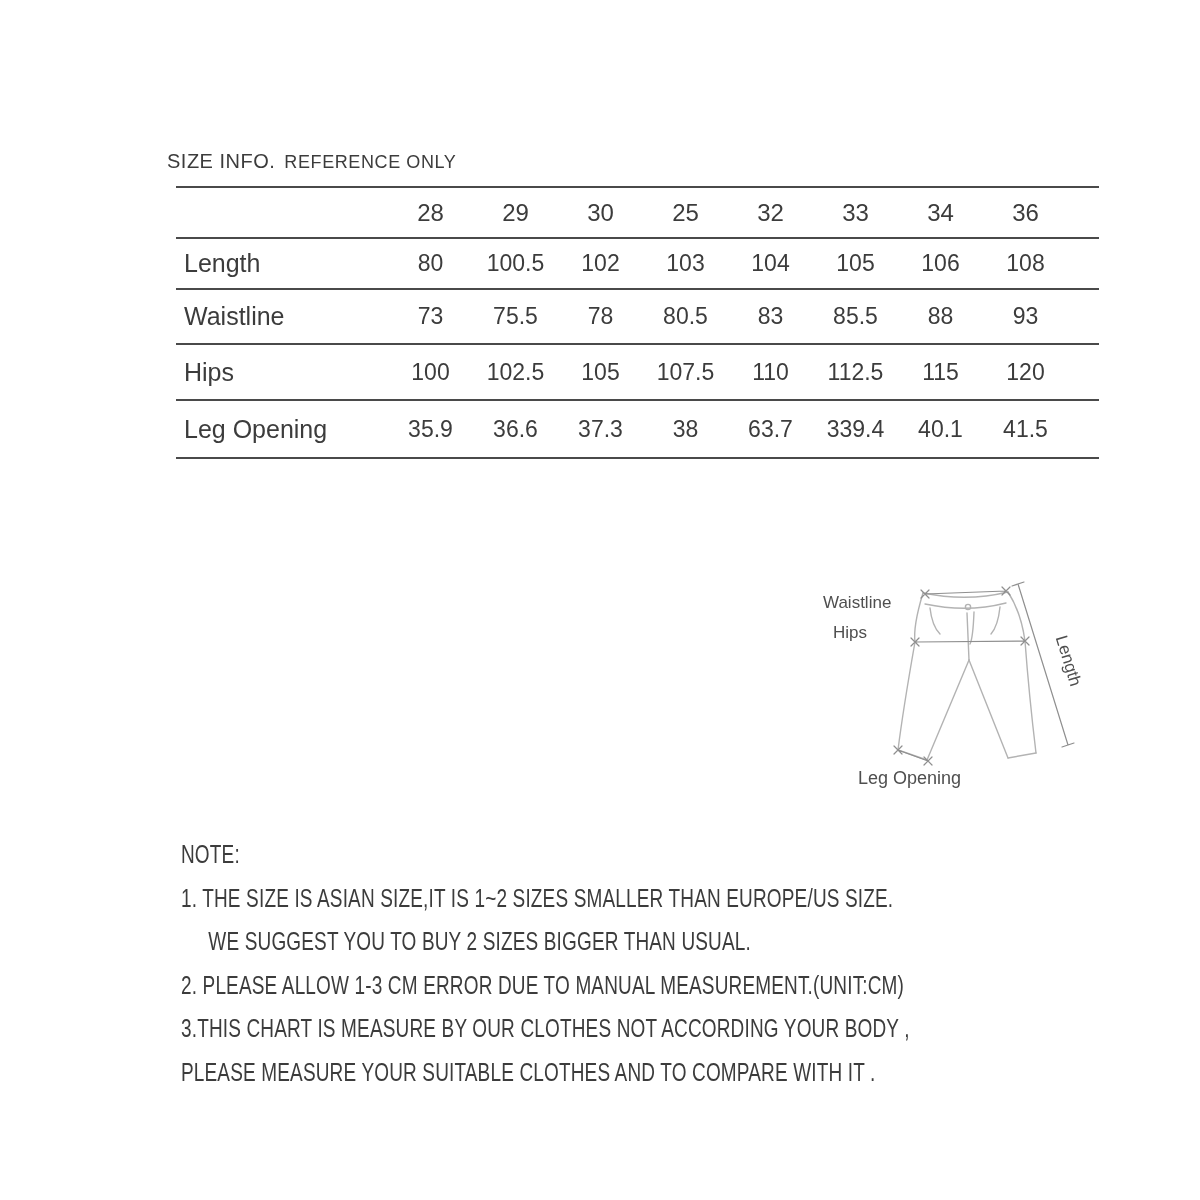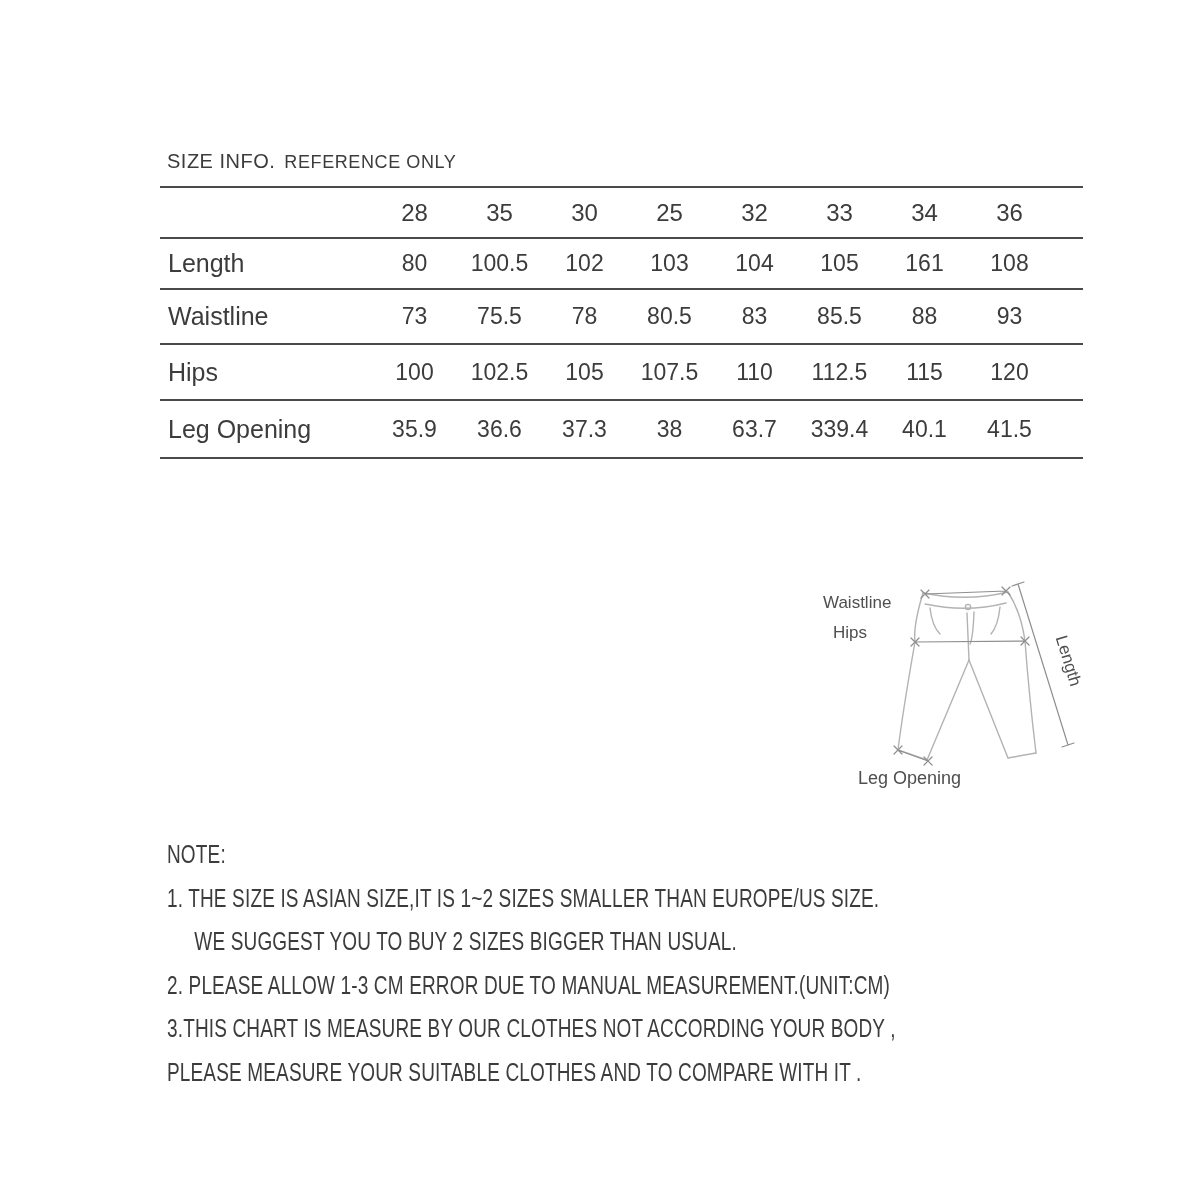--- a/index.html
+++ b/index.html
@@ -6,21 +6,21 @@
   .canvas{
     position:relative;width:1200px;height:1143px;background:var(--bg,#fff);
     font-family:"Liberation Sans",sans-serif;color:var(--text,#3c3c3c);overflow:hidden;margin-left:20px;
   }
   
   .title-row{position:absolute;left:147px;top:150px;display:flex;align-items:baseline;gap:9px;white-space:nowrap;}
   .title-main{font-size:20px;letter-spacing:0.5px;color:var(--text);}
   .title-sub{font-size:18px;letter-spacing:0.6px;color:var(--text);}
   
   table.size-table{
-    position:absolute;left:140px;top:186px;width:923px;
+    position:absolute;left:156px;top:186px;width:923px;
     border-collapse:collapse;table-layout:fixed;
   }
   table.size-table tr{border-top:2px solid var(--line,#4a4a4a);}
   table.size-table tr.last{border-bottom:2px solid var(--line,#4a4a4a);}
   table.size-table th,table.size-table td{
     font-weight:normal;text-align:center;vertical-align:middle;
     font-size:23px;color:var(--text);padding:0;
   }
   table.size-table th{font-size:24px;}
   table.size-table .lbl{text-align:left;padding-left:8px;font-size:25px;}
@@ -30,21 +30,21 @@
   .diagram{position:absolute;left:780px;top:568px;width:320px;height:235px;}
   .diagram svg{position:absolute;left:0;top:0;}
   .pants{fill:none;stroke:var(--pants,#b3b3b3);stroke-width:1.4;stroke-linecap:round;}
   .arrow{fill:none;stroke:var(--arrow,#8f8f8f);stroke-width:1.2;stroke-linecap:round;}
   .dlab{position:absolute;font-size:17px;color:var(--label,#4f4f4f);white-space:nowrap;line-height:20px;}
   .dlab.waistline{left:23px;top:25px;}
   .dlab.hips{left:33px;top:55px;}
   .dlab.legopen{left:58px;top:200px;font-size:18px;}
   .dlab.length{left:240px;top:83px;width:56px;text-align:center;transform:rotate(73deg);}
   
-  .notes{position:absolute;left:147px;top:833px;}
+  .notes{position:absolute;left:161px;top:833px;}
   .note-line{
     font-size:25px;line-height:43.5px;white-space:nowrap;letter-spacing:0.2px;
     transform:scaleX(0.76);transform-origin:0 50%;color:var(--text);
   }
   .note-line.indent{padding-left:36px;}
 </style>
 </head>
 <body>
 
 <div class="canvas">
@@ -64,40 +64,40 @@
       <col style="width:85px">
         <col style="width:85px">
         <col style="width:85px">
         <col style="width:85px">
       <col style="width:31px">
     </colgroup>
     <thead>
       <tr class="r-head">
         <th class="lbl"></th>
         <th>28</th>
-        <th>35</th>
+        <th>29</th>
         <th>30</th>
         <th>25</th>
         <th>32</th>
         <th>33</th>
         <th>34</th>
         <th>36</th>
         <th></th>
       </tr>
     </thead>
     <tbody>
       <tr class="r-length">
         <td class="lbl">Length</td>
         <td>80</td>
         <td>100.5</td>
         <td>102</td>
         <td>103</td>
         <td>104</td>
         <td>105</td>
-        <td>161</td>
+        <td>106</td>
         <td>108</td>
         <td></td>
       </tr>
       <tr class="r-waist">
         <td class="lbl">Waistline</td>
         <td>73</td>
         <td>75.5</td>
         <td>78</td>
         <td>80.5</td>
         <td>83</td>

